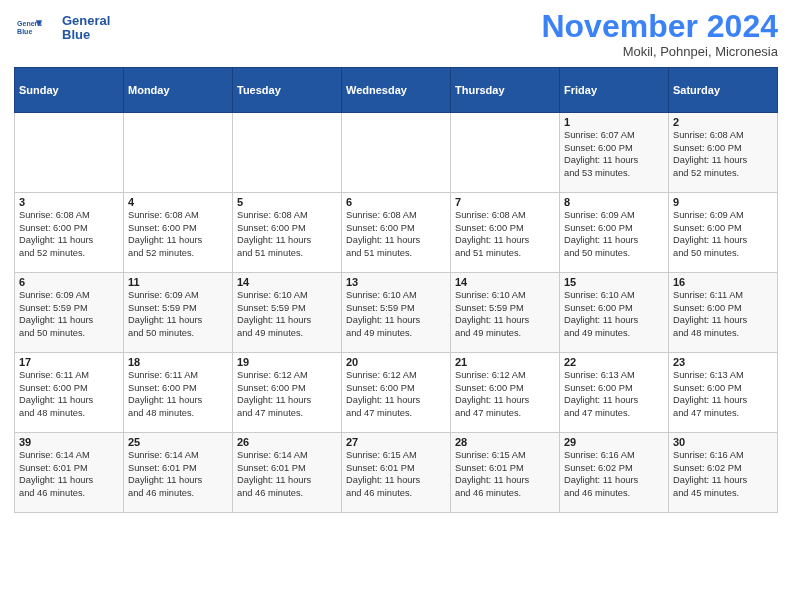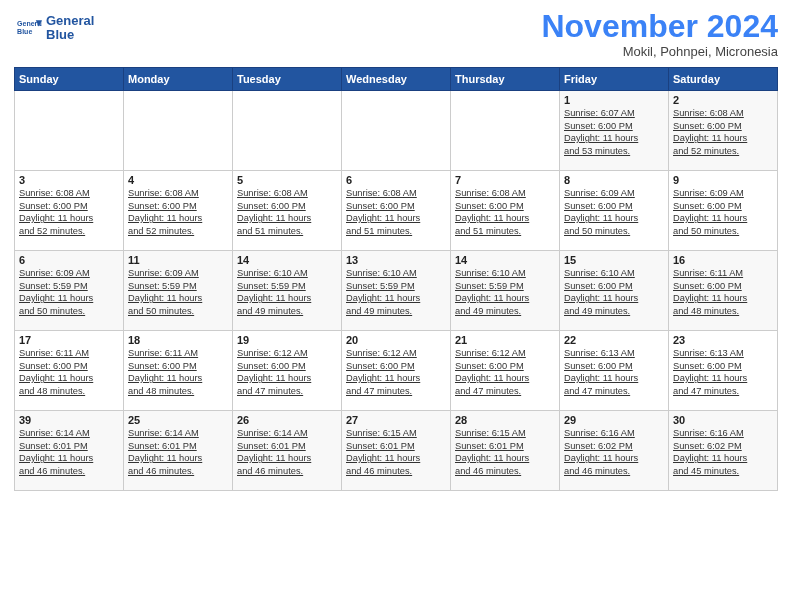--- a/index.html
+++ b/index.html
@@ -18,20 +18,21 @@
     .header {
       display: flex;
       align-items: flex-start;
       justify-content: space-between;
       margin-bottom: 8px;
     }
     .logo {
       display: flex;
       align-items: center;
       margin-top: 4px;
+      gap: 16px;
     }
     .logo-text {
       display: flex;
       flex-direction: column;
       font-size: 13px;
       font-weight: bold;
       color: #2255a0;
       line-height: 1.1;
     }
     .logo-icon {
@@ -56,21 +57,21 @@
     table {
       width: 100%;
       border-collapse: collapse;
       table-layout: fixed;
     }
     thead tr th {
       background: #2255a0;
       color: #fff;
       font-size: 11px;
       font-weight: bold;
-      padding: 5px 4px;
+      padding: 16px 4px;
       text-align: left;
       border: 1px solid #1a4080;
     }
     tbody tr td {
       border: 1px solid #ccc;
       vertical-align: top;
       padding: 3px 4px;
       font-size: 9.5px;
       color: #222;
       height: 80px;
@@ -82,21 +83,20 @@
     .day-num {
       font-size: 11px;
       font-weight: bold;
       display: block;
       margin-bottom: 1px;
     }
     .day-info {
       font-size: 9.3px;
       line-height: 1.35;
       color: #333;
-      text-decoration: underline;
     }
     .empty-cell {
       background: #fff !important;
     }
   </style>
 </head>
 <body>
 
 <div class="container">
   <div class="header">

